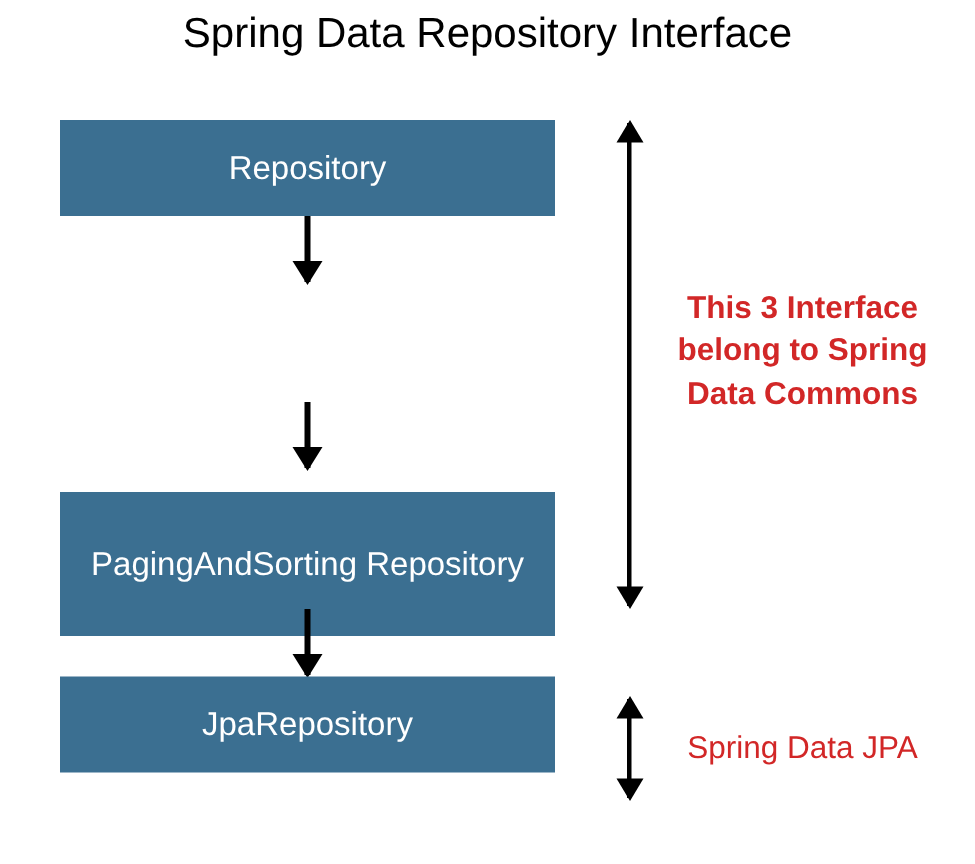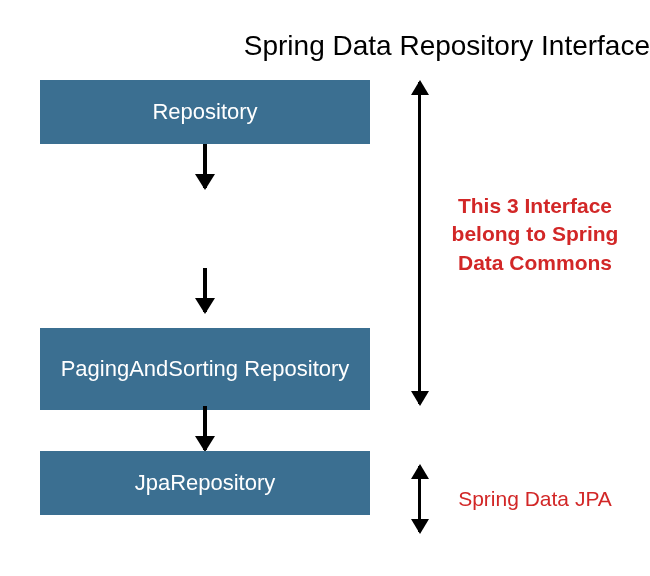--- a/index.html
+++ b/index.html
@@ -4,25 +4,25 @@
   <style>
     * { margin: 0; padding: 0; box-sizing: border-box; }
     body {
       width: 650px;
       height: 576px;
       background: #ffffff;
       font-family: "Segoe UI", Arial, sans-serif;
       position: relative;
     }
     .title {
-      text-align: right;
+      text-align: center;
       font-size: 28px;
       font-weight: 400;
       color: #000;
-      padding-top: 30px;
+      padding-top: 6px;
       width: 100%;
     }
     .diagram-area {
       position: absolute;
       left: 40px;
       top: 80px;
       width: 570px;
       height: 480px;
     }
     .box {
@@ -33,21 +33,21 @@
       background: #3b6f91;
       color: #ffffff;
       font-size: 22px;
       display: flex;
       align-items: center;
       justify-content: center;
       text-align: center;
       line-height: 1.25;
       font-weight: 400;
     }
-    .box.tall { height: 82px; }
+    .box.tall { height: 96px; }
     .arrow-down {
       position: absolute;
       left: 165px;
       transform: translateX(-50%);
       width: 4px;
       background: #000;
     }
     .arrow-down::after {
       content: '';
       position: absolute;

